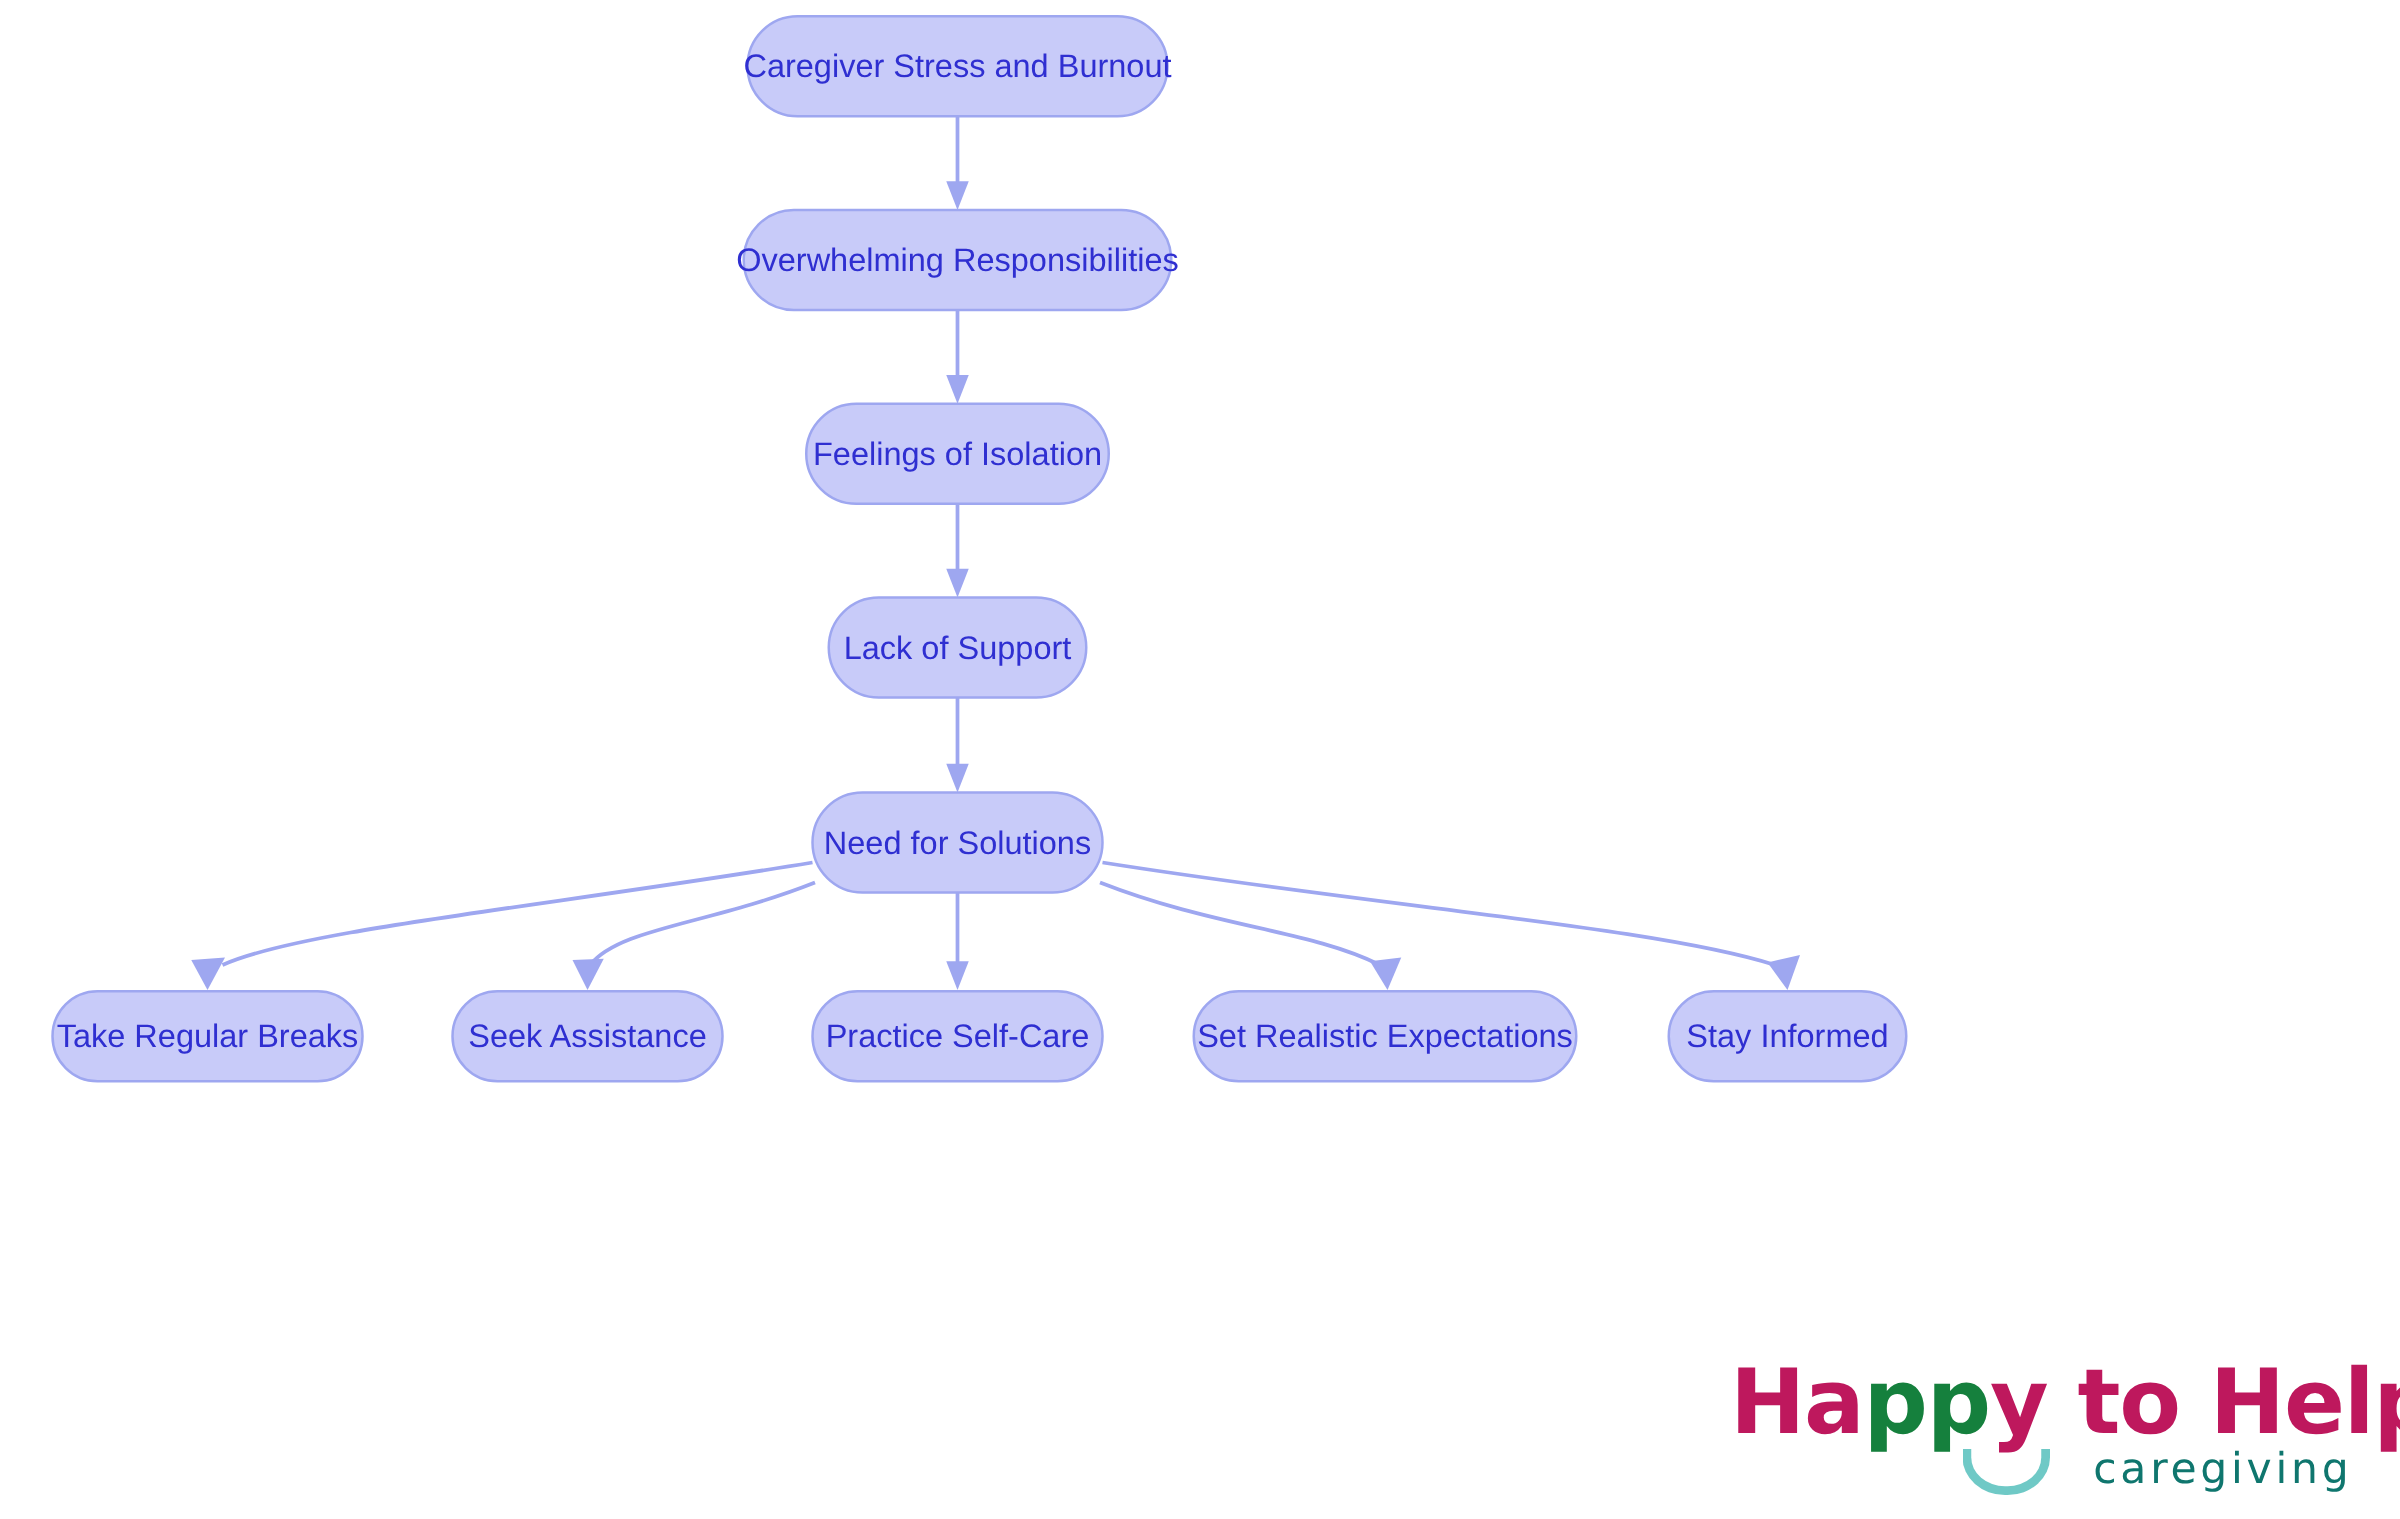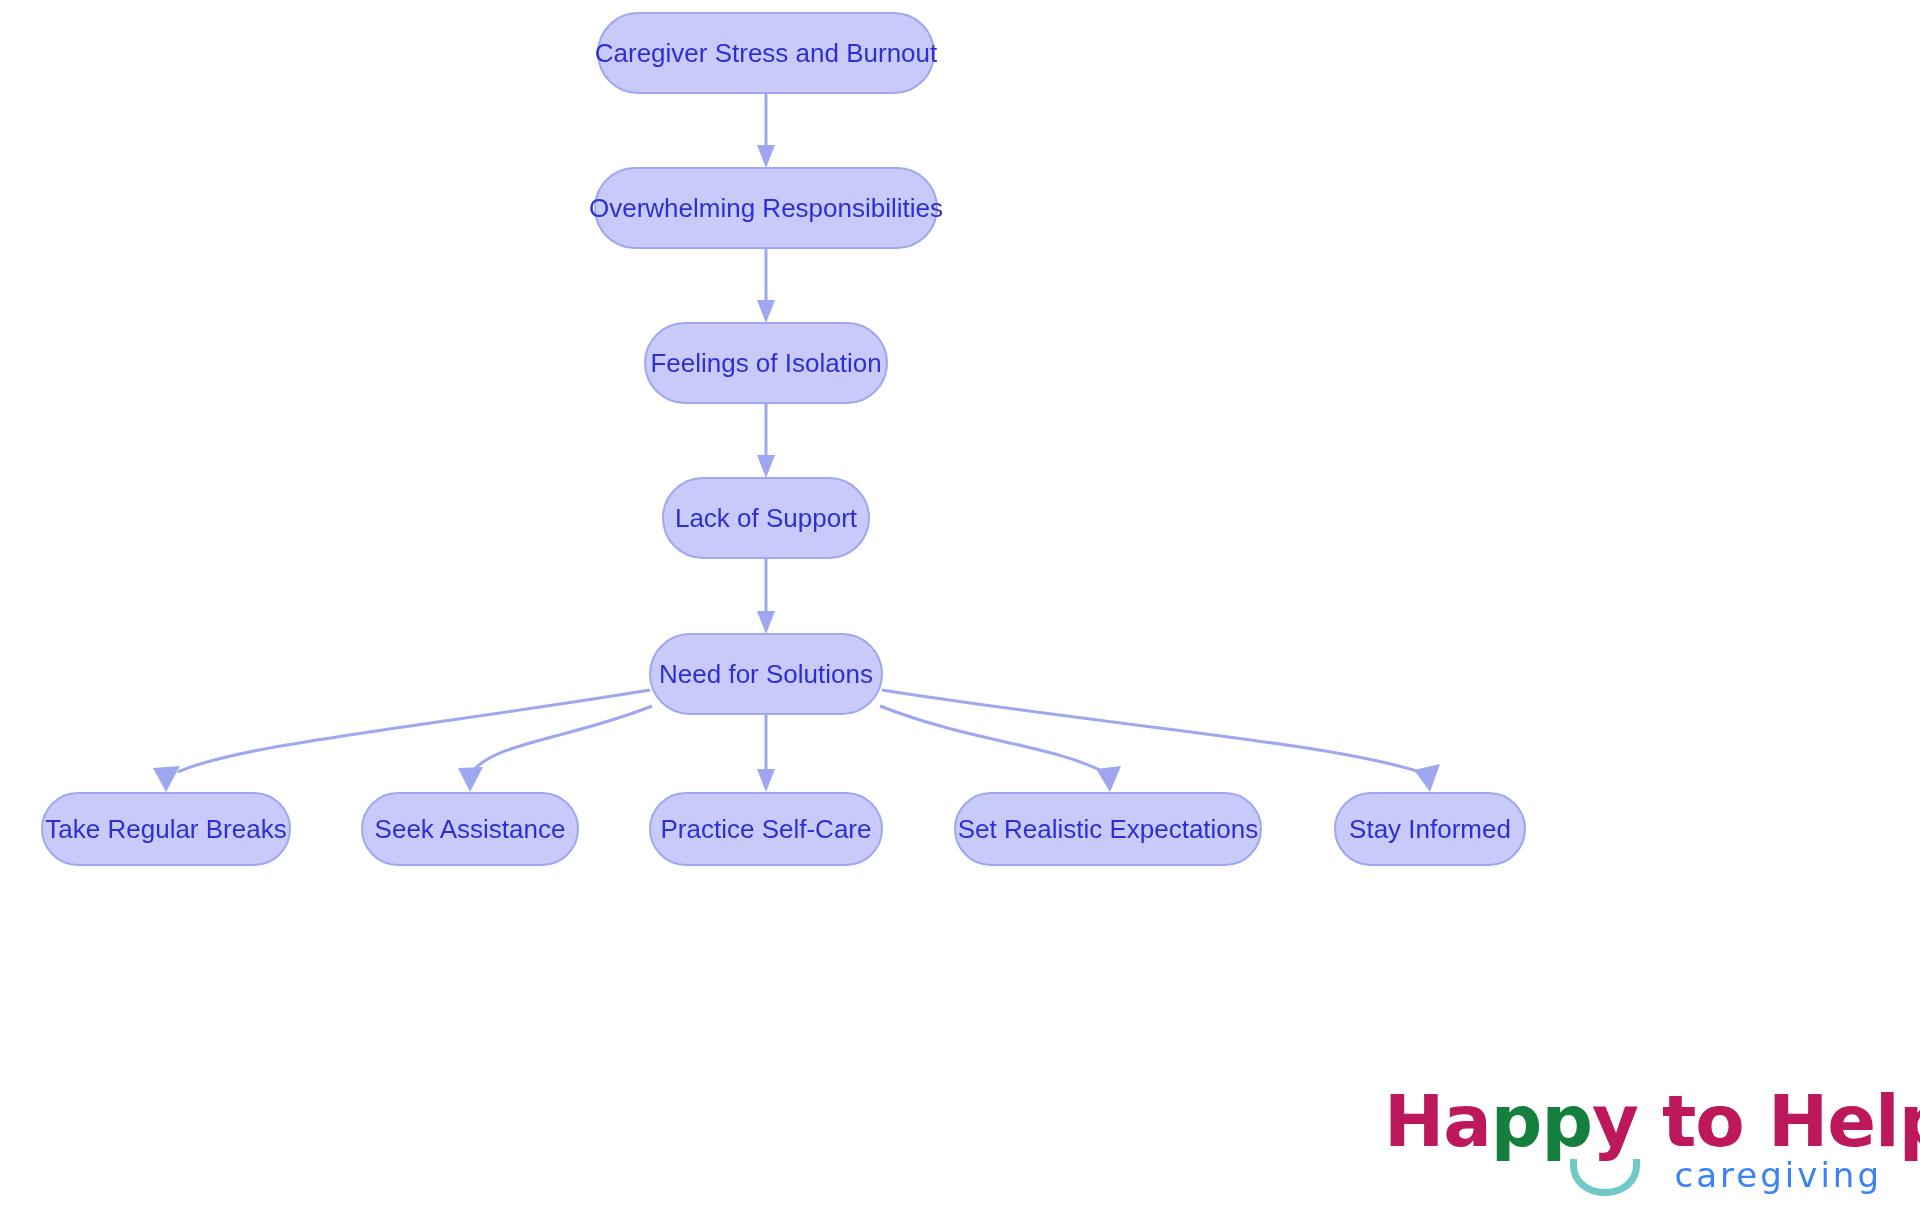--- a/index.html
+++ b/index.html
@@ -57,21 +57,21 @@
     white-space: nowrap;
     position: absolute;
     left: 0;
     top: 0;
   }
   .logo-coral { color: #be185d; }
   .logo-teal  { color: #15803d; }
   .logo-sub {
     font-family: "DejaVu Sans", sans-serif;
     font-size: 34px;
-    color: #3b82f6;
+    color: #0f766e;
     letter-spacing: 3px;
     position: absolute;
     right: 2px;
     top: 70px;
     white-space: nowrap;
   }
   .logo-smile {
     position: absolute;
     left: 186px;
     top: 74px;

